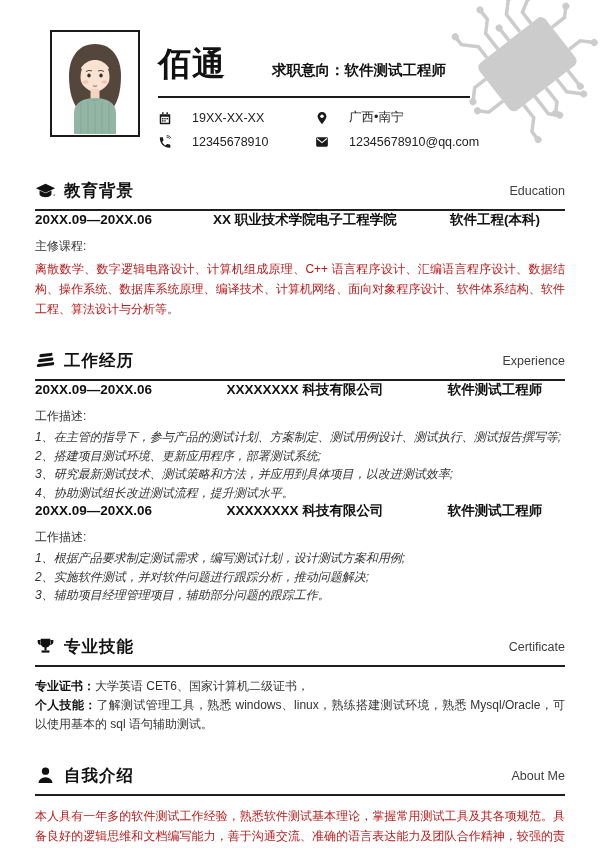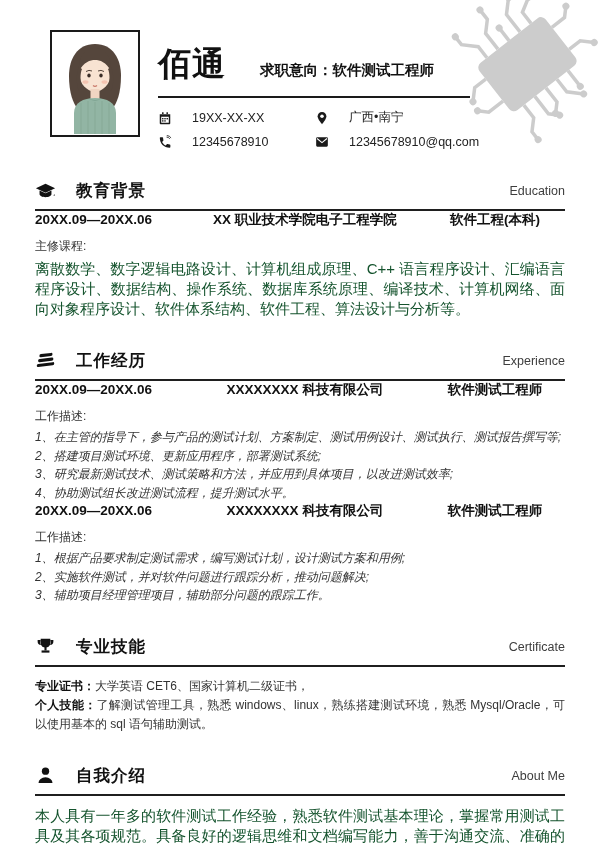--- a/index.html
+++ b/index.html
@@ -7,43 +7,43 @@
   body { width:600px; height:848px; font-family:"Liberation Sans","DejaVu Sans",sans-serif; color:#333; }
   .page { position:relative; width:600px; height:848px; background:#fff; overflow:hidden; }
   .chip-deco { position:absolute; top:-18px; right:-22px; z-index:0; }
   .content { position:relative; z-index:1; padding:30px 35px 0 35px; }
 
   
   .header { display:flex; gap:18px; padding-left:15px; }
   .photo { flex:none; width:90px; height:107px; border:2px solid #1a1a1a; background:#fff; }
   .photo svg { display:block; width:100%; height:100%; }
   .header-right { flex:1; padding-top:12px; }
-  .name-row { display:flex; align-items:baseline; gap:34px; border-bottom:2px solid #1a1a1a; padding-bottom:9px; width:312px; }
+  .name-row { display:flex; align-items:baseline; gap:46px; border-bottom:2px solid #1a1a1a; padding-bottom:9px; width:312px; }
   .name { font-size:33px; font-weight:bold; color:#111; letter-spacing:1px; }
   .intent { font-size:14.5px; font-weight:bold; color:#111; }
   .contact { display:grid; grid-template-columns:157px 1fr; row-gap:9px; margin-top:11px; width:330px; }
   .contact-item { display:flex; align-items:center; gap:20px; font-size:12.5px; color:#222; }
   .contact-item .cicon { display:inline-flex; width:14px; height:14px; }
   .contact-item .cicon svg { width:14px; height:14px; }
 
   
   .section { margin-top:31px; }
-  .sec-head { display:flex; align-items:center; gap:20px; border-bottom:2px solid #1f1f1f; padding-bottom:7px; }
+  .sec-head { display:flex; align-items:center; gap:8px; border-bottom:2px solid #1f1f1f; padding-bottom:7px; }
   .sec-icon { display:inline-flex; width:21px; height:21px; align-items:center; justify-content:center; }
   .sec-icon svg { width:21px; height:21px; }
   .sec-title { font-size:16.5px; font-weight:bold; color:#111; letter-spacing:1px; }
   .sec-en { margin-left:auto; font-size:12.5px; color:#3d3d3d; }
 
   .entry-row { display:flex; align-items:baseline; margin-top:0; font-size:13.5px; font-weight:bold; color:#111; }
   .entry-date { width:150px; }
   .entry-mid { flex:1; text-align:center; }
   .entry-right { width:140px; text-align:center; }
 
   .body-label { margin-top:9px; font-size:12px; color:#333; }
-  .body-text { margin-top:4px; font-size:15px; line-height:20px; color:#14532d; text-align:justify; }
+  .body-text { margin-top:4px; font-size:12px; line-height:20px; color:#b91c1c; text-align:justify; }
   .desc-item { font-size:12px; line-height:18.5px; color:#333; }
   .desc-list { margin-top:3px;font-style:italic; }
 
   .kv-line { font-size:12px; line-height:19px; color:#333; text-align:justify; }
   .kv-label { font-weight:bold; color:#111; }
   .skills-block { margin-top:10px; }
 </style>
 </head>
 <body>
 

